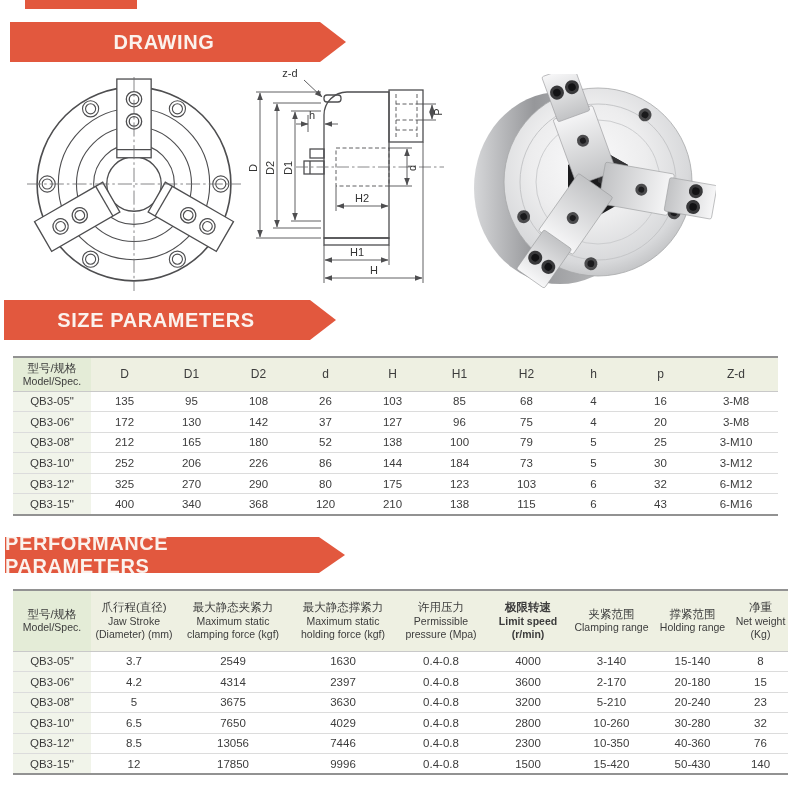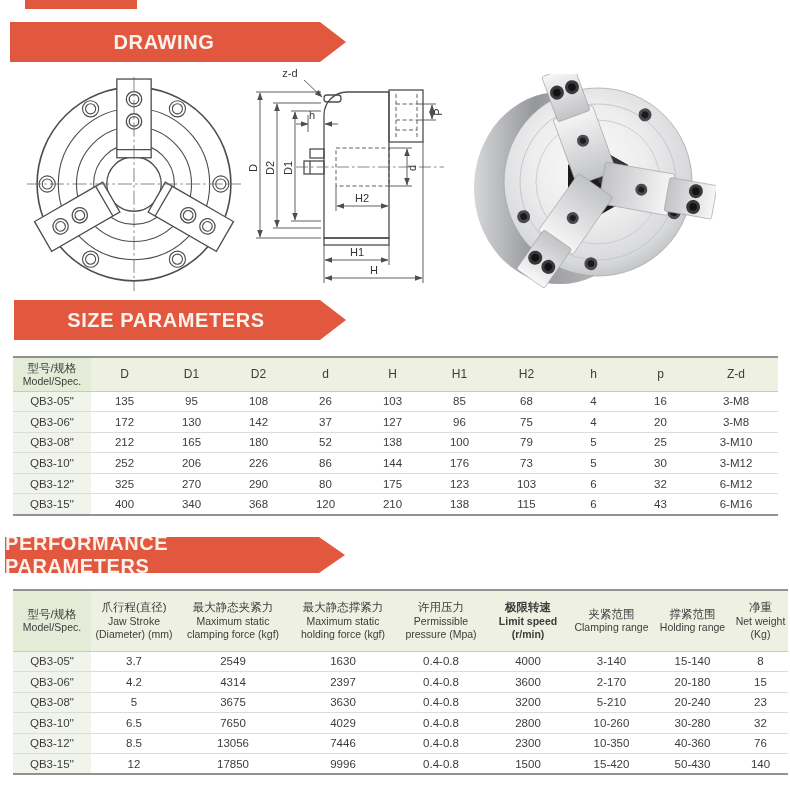--- a/index.html
+++ b/index.html
@@ -8,21 +8,21 @@
 
   .abs{position:absolute;}
 
   
   .top-strip{left:25px;top:0;width:112px;height:9px;background:#e2583e;}
   .banner{position:absolute;background:#e2583e;color:#fbf2ed;
           display:flex;align-items:center;justify-content:center;
           font-size:20px;letter-spacing:.6px;box-sizing:border-box;padding-right:28px;
           clip-path:polygon(0 0, calc(100% - 26px) 0, 100% 50%, calc(100% - 26px) 100%, 0 100%);font-weight:bold;}
   #banner-drawing{left:10px;top:22px;width:336px;height:40px;}
-  #banner-size{left:14px;top:300px;width:332px;height:40px;}
+  #banner-size{left:4px;top:300px;width:332px;height:40px;}
   #banner-performance{left:5px;top:537px;width:340px;height:36px;}
 
   
   #front-view{left:26px;top:76px;width:216px;height:216px;}
   #cross-section{left:246px;top:60px;width:230px;height:240px;}
   #photo{left:472px;top:74px;width:244px;height:232px;}
   svg text{font-family:"Liberation Sans",sans-serif;}
 
   
   .tbl-wrap{position:absolute;left:13px;width:765px;}
@@ -318,21 +318,21 @@
             <td>25</td>
             <td>3-M10</td>
           </tr>
           <tr>
             <td>QB3-10''</td>
             <td>252</td>
             <td>206</td>
             <td>226</td>
             <td>86</td>
             <td>144</td>
-            <td>176</td>
+            <td>184</td>
             <td>73</td>
             <td>5</td>
             <td>30</td>
             <td>3-M12</td>
           </tr>
           <tr>
             <td>QB3-12''</td>
             <td>325</td>
             <td>270</td>
             <td>290</td>

